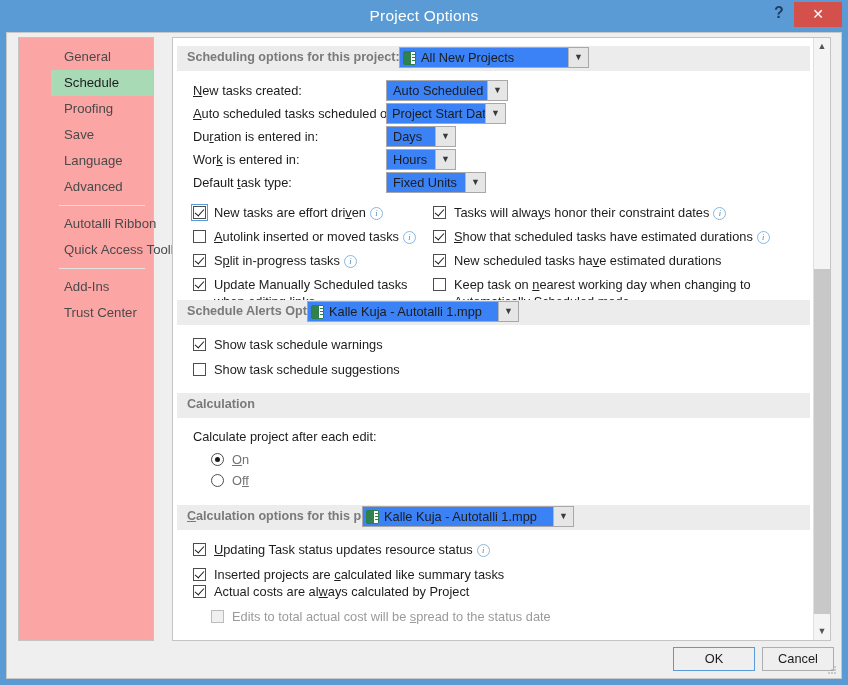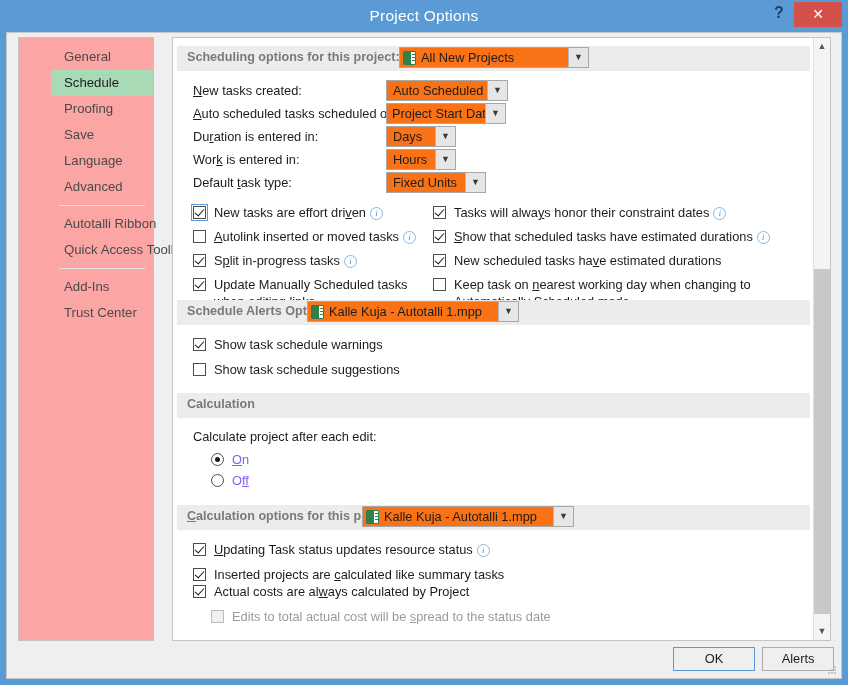--- a/index.html
+++ b/index.html
@@ -171,21 +171,21 @@
   .band-combo {
     position: absolute;
     top: 1px;
   }
 
   
   .combo {
     display: inline-flex;
     align-items: stretch;
     height: 21px;
-    background: #f97316;
+    background: #3b82f6;
     border: 1px solid #a8a8a8;
     box-sizing: border-box;
     vertical-align: middle;
     cursor: pointer;
   }
   .combo .cb-icon {
     width: 18px;
     display: flex;
     align-items: center;
     justify-content: center;
@@ -334,21 +334,21 @@
   .radio.sel::after {
     content: "";
     position: absolute;
     left: 3px; top: 3px;
     width: 5px; height: 5px;
     border-radius: 50%;
     background: #1c1c1c;
   }
   .radio-label {
     font-size: 12.8px;
-    color: #8b5cf6;
+    color: #737373;
     margin-left: 8px;
   }
 
   u.acc { text-decoration: underline; }
 
   
   .chk-cols {
     position: relative;
     height: 92px;
   }
@@ -616,21 +616,21 @@
 
       <div class="scrollbar">
         <div class="sb-arrow up">▲</div>
         <div class="sb-thumb"></div>
         <div class="sb-arrow down">▼</div>
       </div>
     </div>
 
     <div class="footer">
       <div class="btn ok">OK</div>
-      <div class="btn cancel">Alerts</div>
+      <div class="btn cancel">Cancel</div>
       <div class="grip">
         <i style="left:7px;top:1px;"></i>
         <i style="left:4px;top:4px;"></i>
           <i style="left:7px;top:4px;"></i>
         <i style="left:1px;top:7px;"></i>
           <i style="left:4px;top:7px;"></i>
           <i style="left:7px;top:7px;"></i>
       </div>
     </div>
 

